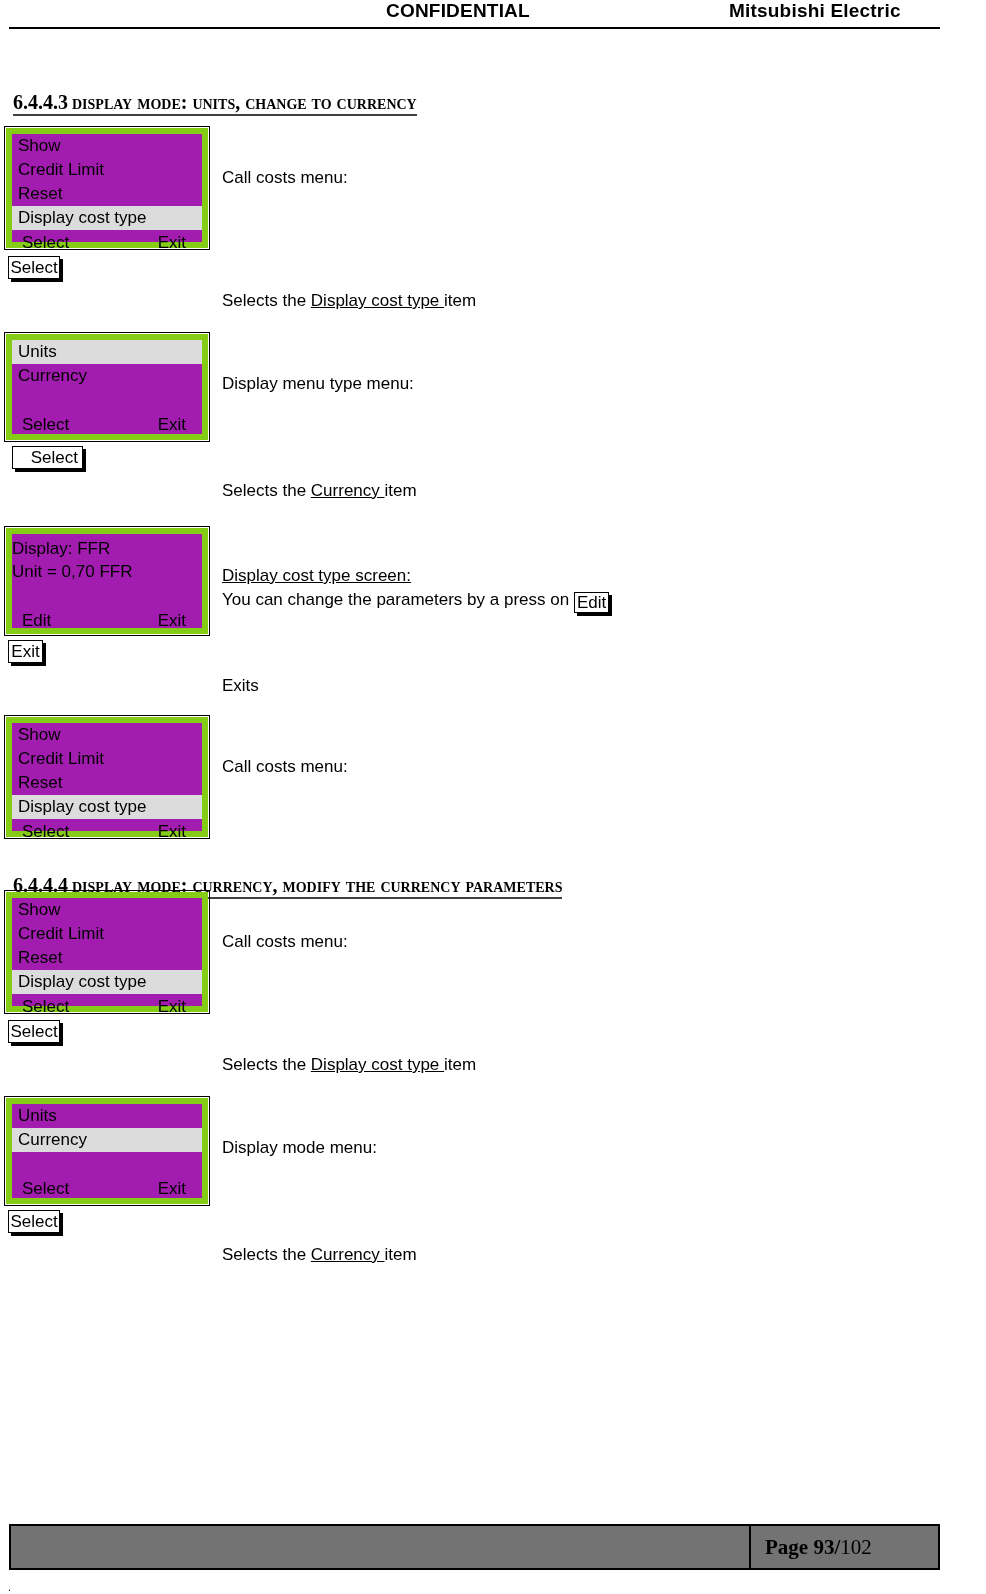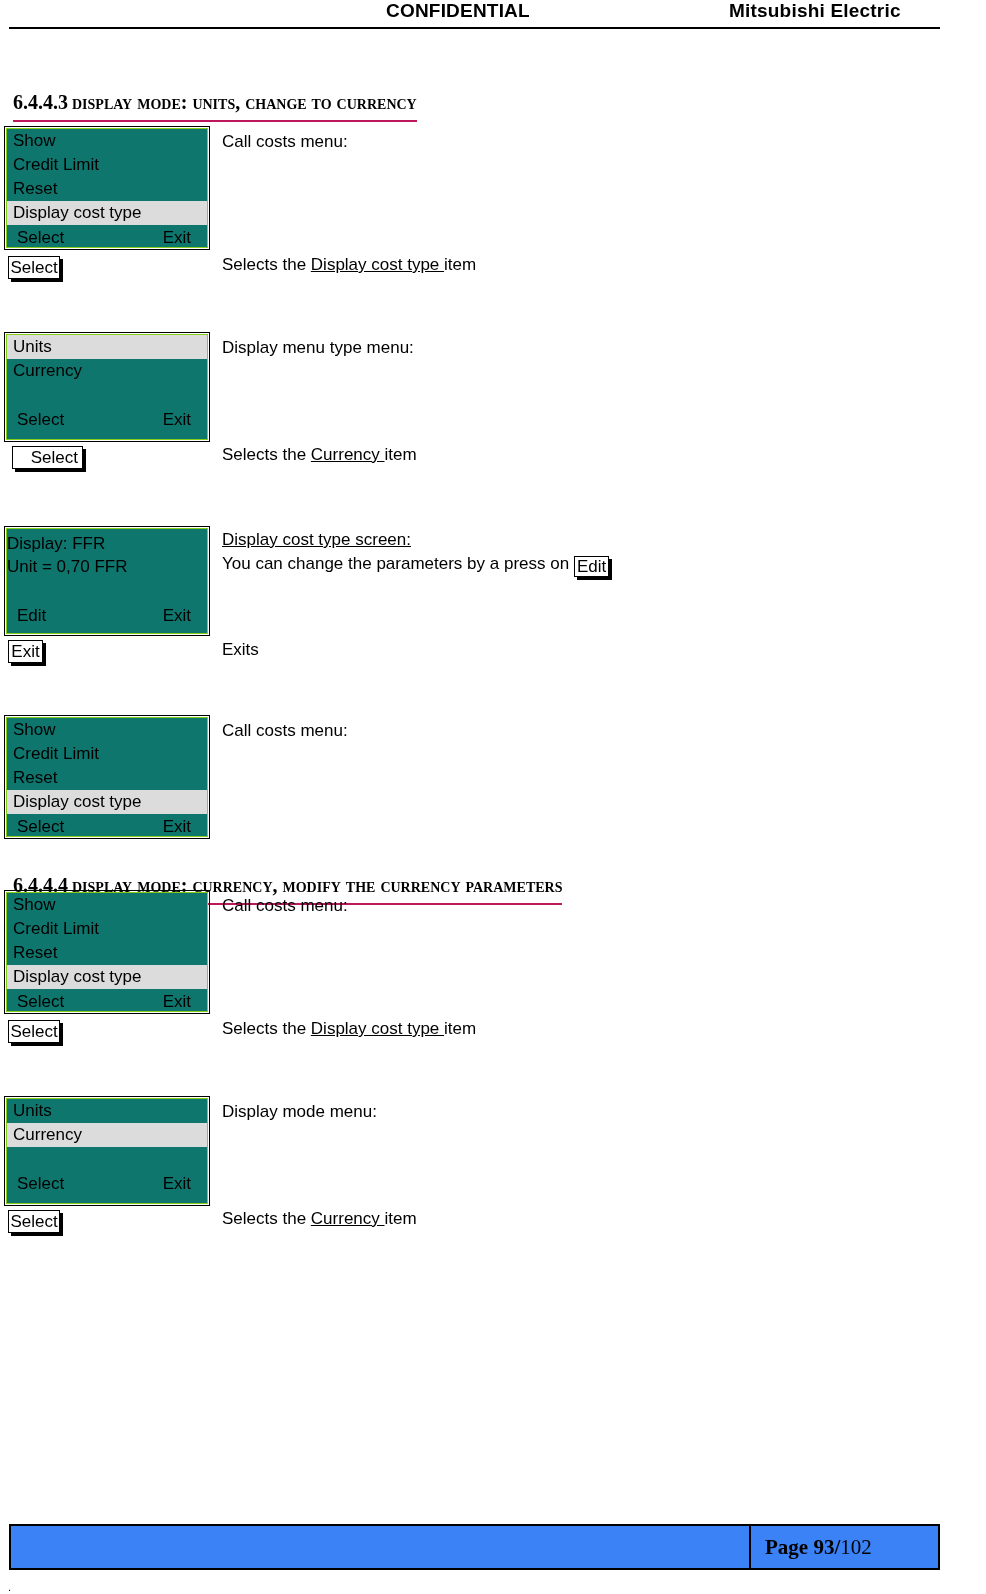--- a/index.html
+++ b/index.html
@@ -47,40 +47,40 @@
     height: 0;
     border-top: 2px solid #000;
   }
 
   
   .section-heading {
     position: absolute;
     font-family: "Liberation Serif", serif;
     font-weight: bold;
     white-space: nowrap;
-    border-bottom: 2px solid #be185d;
-    padding-bottom: 7px;
+    border-bottom: 2px solid #404040;
+    padding-bottom: 1px;
     line-height: 1.05;
   }
   .section-heading .num {
     font-size: 20px;
   }
   .section-heading .title {
     font-size: 20px;
     font-variant: small-caps;
     text-transform: lowercase;
     padding-left: 4px;
   }
 
   
   .lcd-panel {
     position: absolute;
     box-sizing: border-box;
-    background: #0f766e;
-    border: 1px solid #84cc16;
+    background: #a21caf;
+    border: 6px solid #84cc16;
     outline: 1px solid #000;
     outline-offset: 1px;
   }
   .lcd-row {
     position: relative;
     box-sizing: border-box;
     height: 24px;
     line-height: 24px;
     font-size: 17px;
     padding-left: 6px;
@@ -139,35 +139,36 @@
     vertical-align: -3px;
     background: #fff;
   }
 
   
   .annot {
     position: absolute;
     font-size: 17px;
     line-height: 23px;
     white-space: nowrap;
+    margin-top: 36px;
   }
   .annot u {
     text-decoration: underline;
   }
 
   
   #page-footer {
     position: absolute;
     left: 9px;
     top: 1524px;
     width: 931px;
     height: 46px;
     box-sizing: border-box;
     border: 2px solid #000;
-    background: #3b82f6;
+    background: #737373;
     display: flex;
   }
   #page-footer .foot-left {
     flex: 1 1 auto;
     box-sizing: border-box;
     border-right: 2px solid #000;
   }
   #page-footer .foot-right {
     flex: 0 0 187px;
     box-sizing: border-box;

